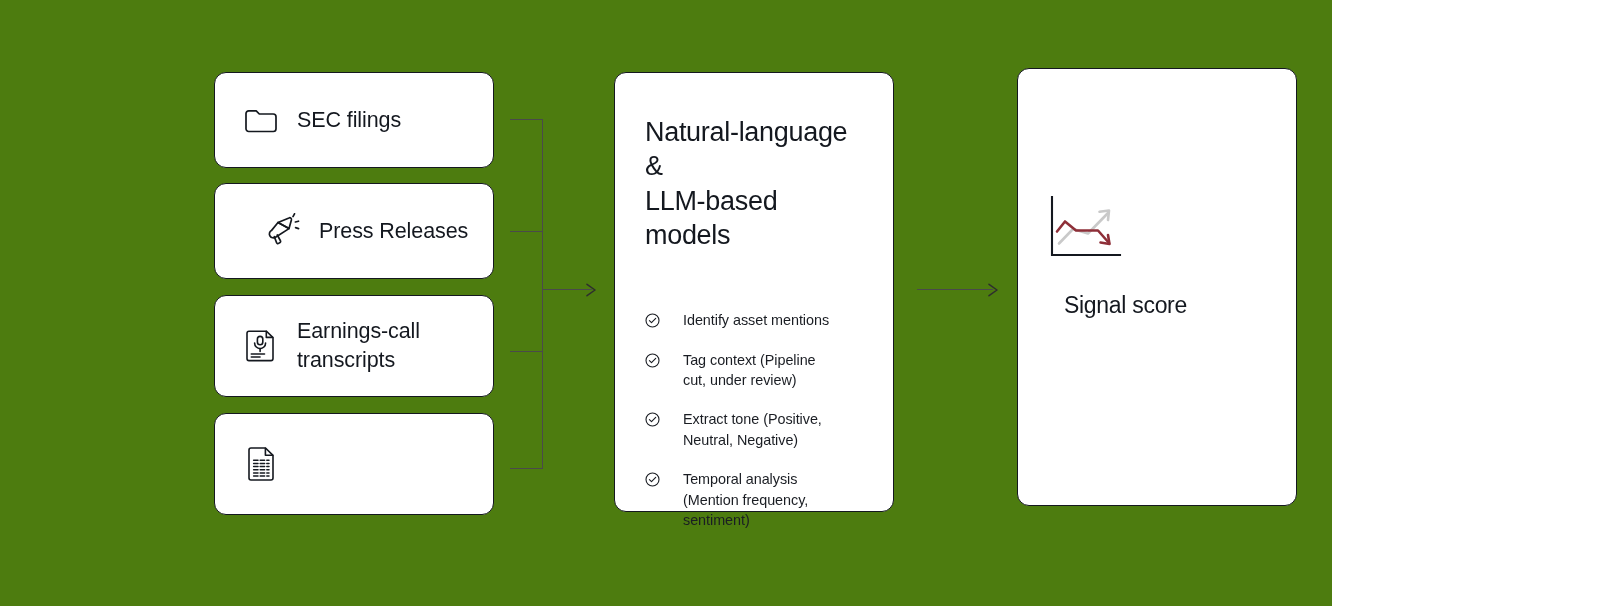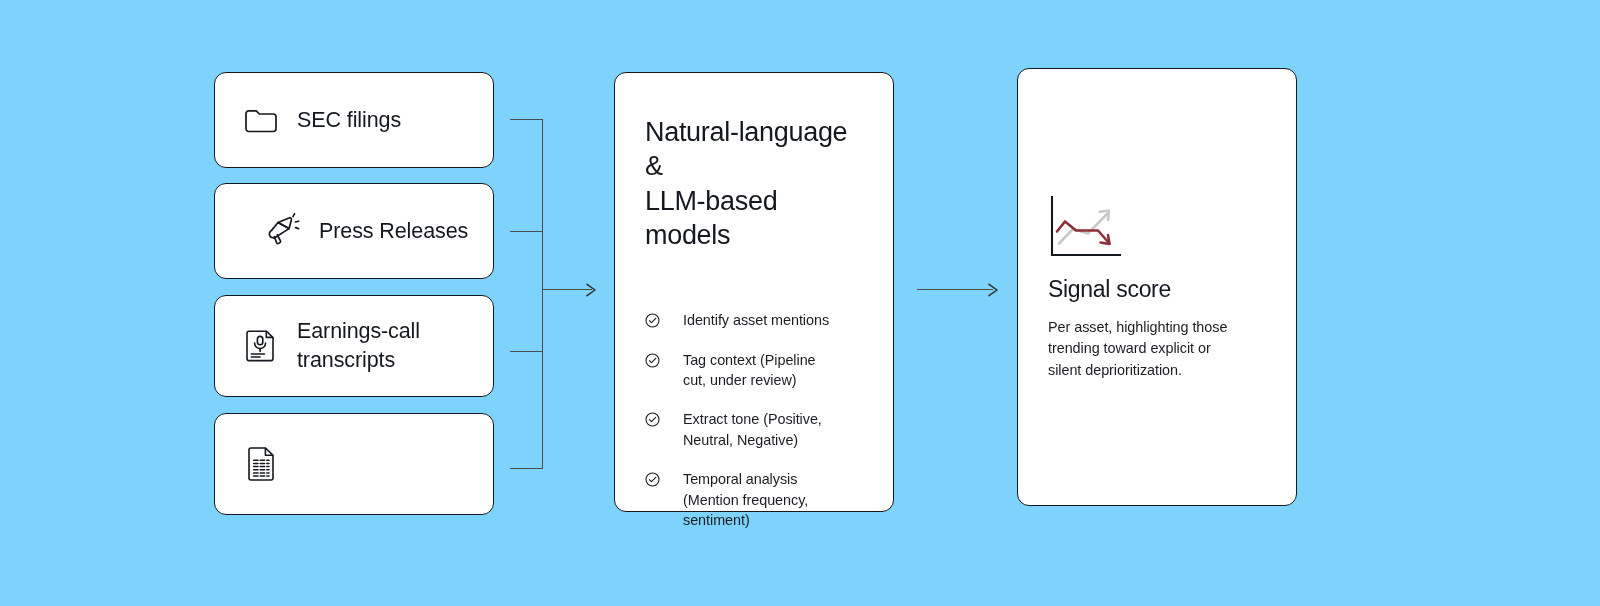--- a/index.html
+++ b/index.html
@@ -9,23 +9,23 @@
   }
   body {
     width: 1600px;
     height: 606px;
     font-family: "Liberation Sans", sans-serif;
     color: #111111;
     overflow: hidden;
   }
   #canvas {
     position: relative;
-    width: 1600px;
+    width: 1332px;
     height: 606px;
-    background: #7dd3fc;
+    background: #4d7c0f;
   }
 
   
   .source-card {
     position: absolute;
     left: 214px;
     width: 280px;
     border: 1.4px solid #14181f;
     border-radius: 12px;
     background: #ffffff;
@@ -134,21 +134,21 @@
     width: 76px;
     height: 68px;
   }
   #signal-title {
     position: absolute;
     left: 30px;
     top: 207px;
     font-size: 23px;
     letter-spacing: -0.3px;
     color: #14181f;
-    margin: 0;
+    margin: 16px;
     font-weight: 400;
   }
   #signal-desc {
     position: absolute;
     left: 30px;
     top: 248px;
     width: 222px;
     font-size: 14.4px;
     line-height: 1.49;
     color: #1a1d23;
@@ -305,18 +305,15 @@
         <path d="M4 2 V60 H72" stroke="#14181f" stroke-width="2.1" stroke-linecap="square" stroke-linejoin="miter"></path>
 
         <path d="M11 48.5 L25 34 L40 38.5 L60 18" stroke="#c9c9c9" stroke-width="2.6" stroke-linecap="round" stroke-linejoin="round"></path>
         <path d="M51.5 16.8 L61 15.5 L60 25" stroke="#c9c9c9" stroke-width="2.6" stroke-linecap="round" stroke-linejoin="round"></path>
 
         <path d="M9 36.5 L17 26.5 L28 35.5 L50 35.5 L61 48" stroke="#8e2f38" stroke-width="2.6" stroke-linecap="round" stroke-linejoin="round"></path>
         <path d="M52.5 47.5 L61.5 49 L60 40" stroke="#8e2f38" stroke-width="2.6" stroke-linecap="round" stroke-linejoin="round"></path>
       </svg>
     </div>
     <h2 id="signal-title">Signal score</h2>
-    <p id="signal-desc">Per asset, highlighting those
-trending toward explicit or
-silent deprioritization.</p>
   </div>
 
 </div>
 
 </body></html>

